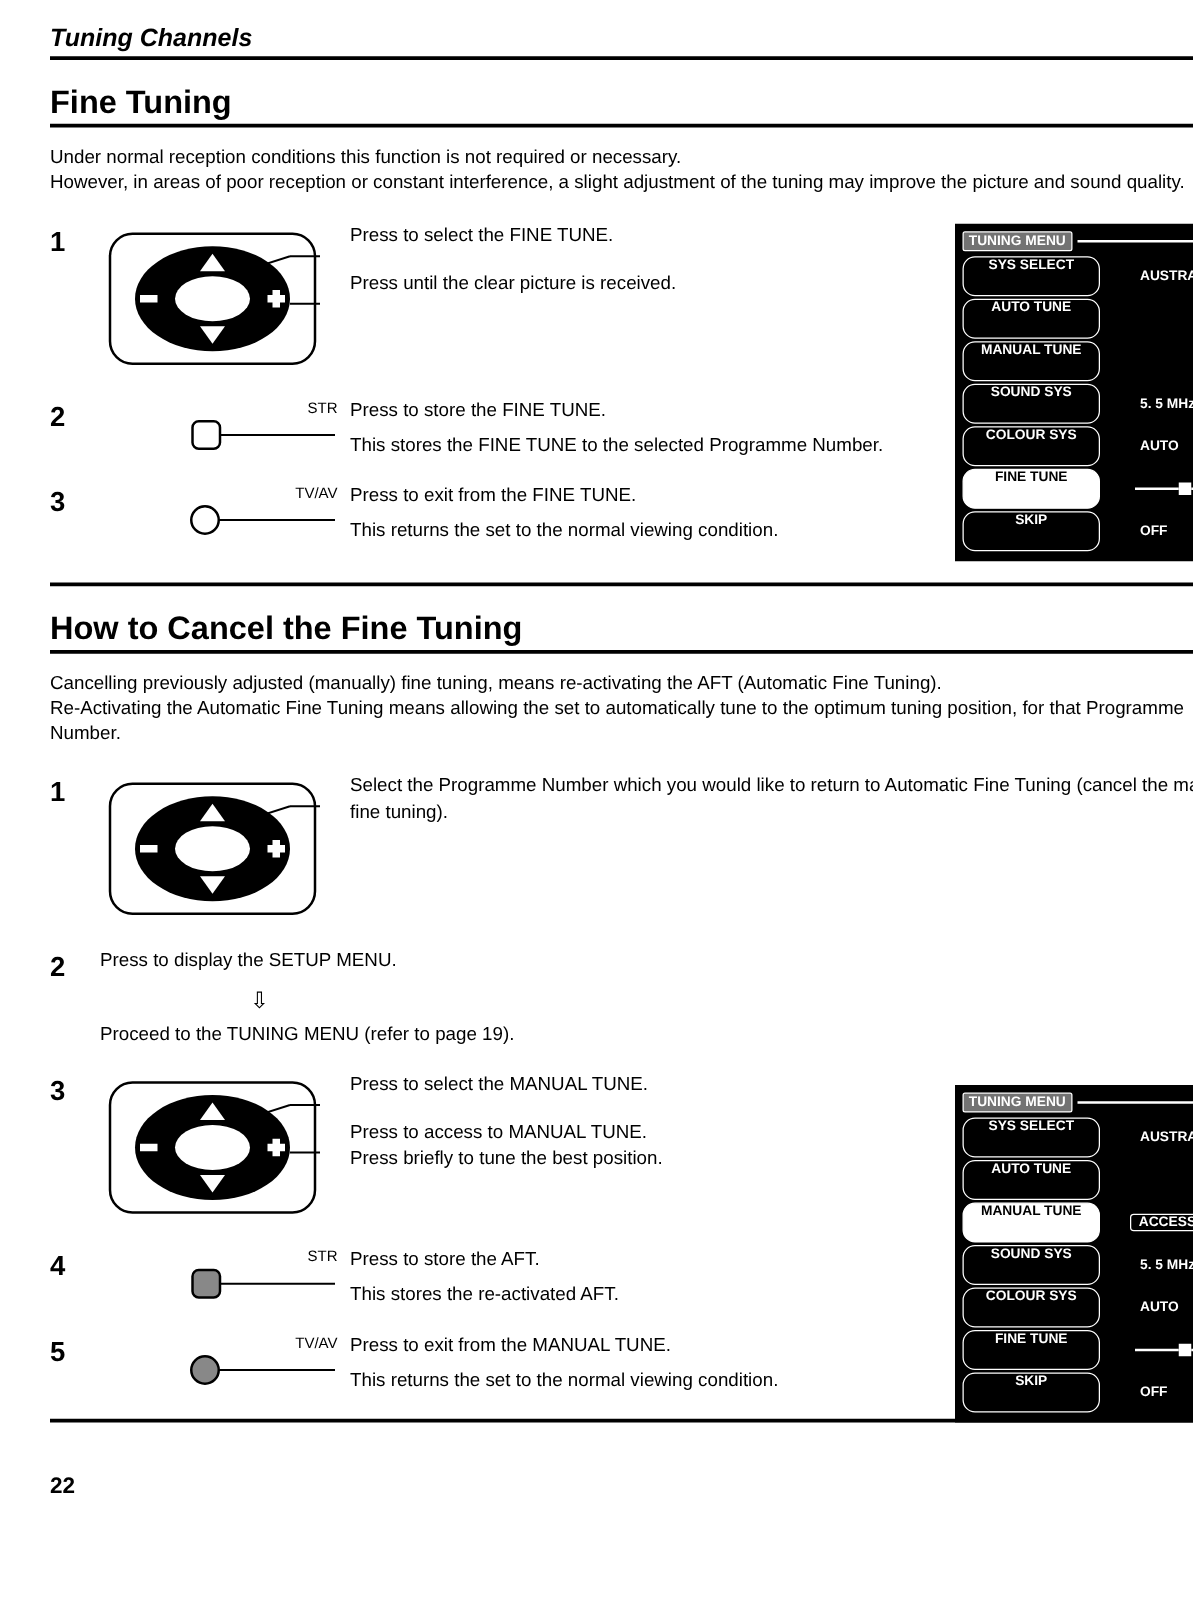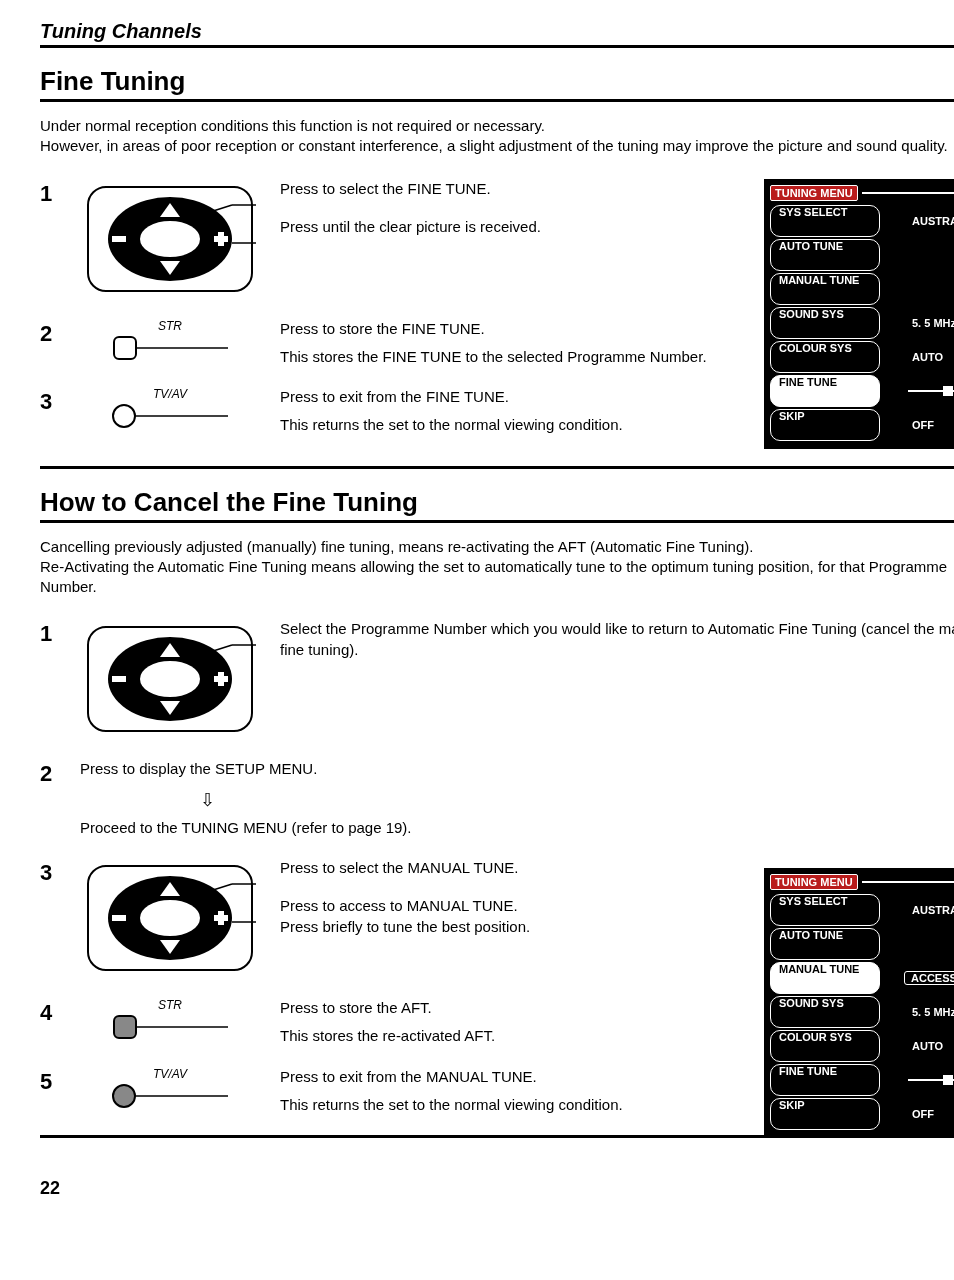--- a/index.html
+++ b/index.html
@@ -40,22 +40,21 @@
   .step-num {
     font-weight: bold;
     font-size: 22px;
     width: 30px;
     flex-shrink: 0;
     padding-top: 2px;
   }
   .icon-col {
     width: 200px;
     flex-shrink: 0;
-    text-align: center;
-    font-style: italic;
+    text-align: right;
   }
   .text-col {
     flex: 1;
     padding-left: 10px;
     font-size: 15px;
     line-height: 1.35;
   }
   .text-col .line { margin-bottom: 8px; }
   .text-col .line2 { margin-top: 18px; }
   .text-col .sub { margin-top: 6px; }
@@ -81,21 +80,21 @@
     padding: 6px 6px 6px 6px;
     font-family: Arial, sans-serif;
     font-size: 12px;
   }
   .osd-title-row {
     display:flex;
     align-items:center;
     margin-bottom:4px;
   }
   .osd-title {
-    background:#b91c1c;
+    background:#737373;
     color:#fff;
     font-weight:bold;
     padding:1px 4px;
     border:1px solid #fff;
     border-radius:2px;
     font-size:11px;
   }
   .osd-title-rule { flex:1; border-top:2px solid #fff; margin-left:4px; }
   .osd-row {
     display:flex;
@@ -103,21 +102,21 @@
     align-items:center;
     margin:2px 0;
   }
   .pill {
     border:1px solid #fff;
     border-radius:10px;
     padding:0 8px 18px 8px;
     font-weight:bold;
     font-size:11px;
     min-width:92px;
-    text-align:left;
+    text-align:center;
     background:#000;
     color:#fff;
   }
   .pill.inv {
     background:#fff;
     color:#000;
   }
   .osd-val {
     font-weight:bold;
     font-size:11px;

